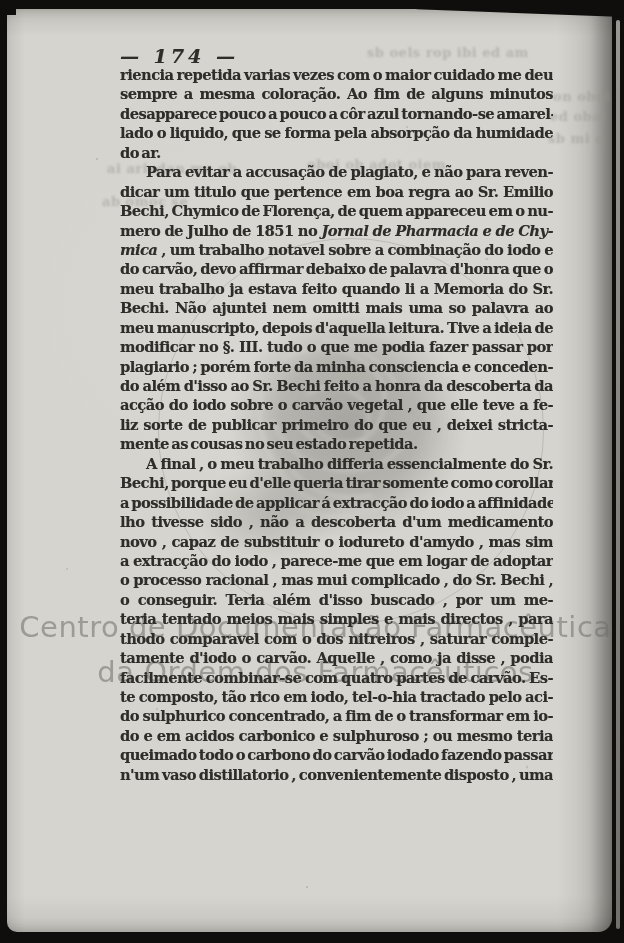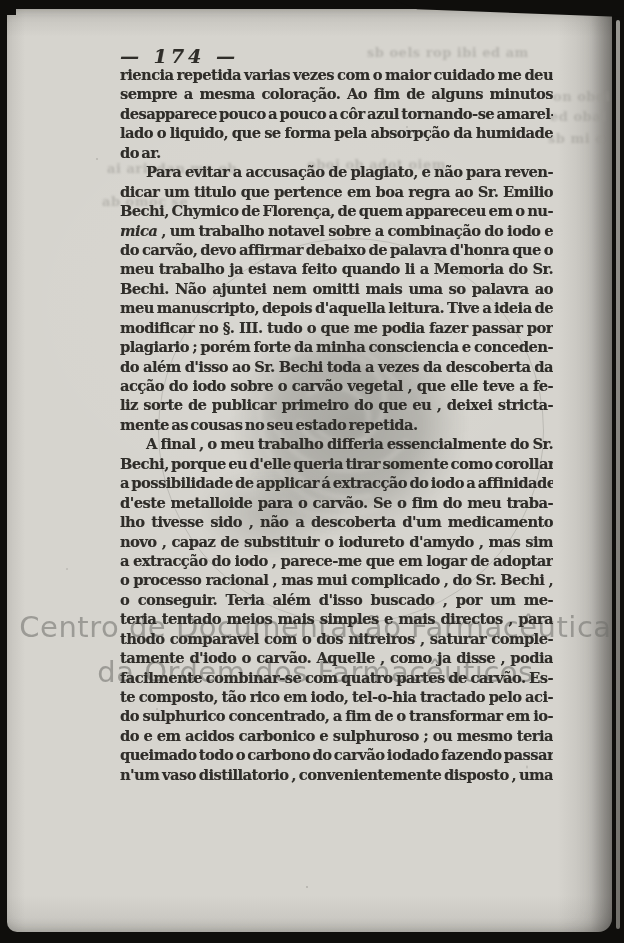--- a/index.html
+++ b/index.html
@@ -147,35 +147,35 @@
 
     <div class="textblock">
         <div class="line"><span>riencia repetida varias vezes com o maior cuidado me deu</span></div>
         <div class="line"><span>sempre a mesma coloração. Ao fim de alguns minutos</span></div>
         <div class="line"><span>desapparece pouco a pouco a côr azul tornando-se amarel-</span></div>
         <div class="line"><span>lado o liquido, que se forma pela absorpção da humidade</span></div>
         <div class="line end"><span>do ar.</span></div>
         <div class="line indent"><span>Para evitar a accusação de plagiato, e não para reven-</span></div>
         <div class="line"><span>dicar um titulo que pertence em boa regra ao Sr. Emilio</span></div>
         <div class="line"><span>Bechi, Chymico de Florença, de quem appareceu em o nu-</span></div>
+        <div class="line"><span>mero de Julho de 1851 no </span><span class="it">Jornal de Pharmacia e de Chy-</span></div>
         <div class="line"><span class="it">mica</span><span> , um trabalho notavel sobre a combinação do iodo e</span></div>
         <div class="line"><span>do carvão, devo affirmar debaixo de palavra d'honra que o</span></div>
         <div class="line"><span>meu trabalho ja estava feito quando li a Memoria do Sr.</span></div>
         <div class="line"><span>Bechi. Não ajuntei nem omitti mais uma so palavra ao</span></div>
         <div class="line"><span>meu manuscripto, depois d'aquella leitura. Tive a ideia de</span></div>
         <div class="line"><span>modificar no §. III. tudo o que me podia fazer passar por</span></div>
         <div class="line"><span>plagiario ; porém forte da minha consciencia e conceden-</span></div>
-        <div class="line"><span>do além d'isso ao Sr. Bechi toda a vezes da descoberta da</span></div>
+        <div class="line"><span>do além d'isso ao Sr. Bechi feito a honra da descoberta da</span></div>
         <div class="line"><span>acção do iodo sobre o carvão vegetal , que elle teve a fe-</span></div>
         <div class="line"><span>liz sorte de publicar primeiro do que eu , deixei stricta-</span></div>
         <div class="line end"><span>mente as cousas no seu estado repetida.</span></div>
         <div class="line indent"><span>A final , o meu trabalho differia essencialmente do Sr.</span></div>
         <div class="line"><span>Bechi, porque eu d'elle queria tirar somente como corollario</span></div>
         <div class="line"><span>a possibilidade de applicar á extracção do iodo a affinidade</span></div>
-        <div class="line"><span>d'este metalloide para o carvão. Se o fim do meu traba-</span></div>
         <div class="line"><span>lho tivesse sido , não a descoberta d'um medicamento</span></div>
         <div class="line"><span>novo , capaz de substituir o iodureto d'amydo , mas sim</span></div>
         <div class="line"><span>a extracção do iodo , parece-me que em logar de adoptar</span></div>
         <div class="line"><span>o processo racional , mas mui complicado , do Sr. Bechi ,</span></div>
         <div class="line"><span>o conseguir. Teria além d'isso buscado , por um me-</span></div>
         <div class="line"><span>teria tentado meios mais simples e mais directos , para</span></div>
         <div class="line"><span>thodo comparavel com o dos nitreiros , saturar comple-</span></div>
         <div class="line"><span>tamente d'iodo o carvão. Aquelle , como ja disse , podia</span></div>
         <div class="line"><span>facilmente combinar-se com quatro partes de carvão. Es-</span></div>
         <div class="line"><span>te composto, tão rico em iodo, tel-o-hia tractado pelo aci-</span></div>

